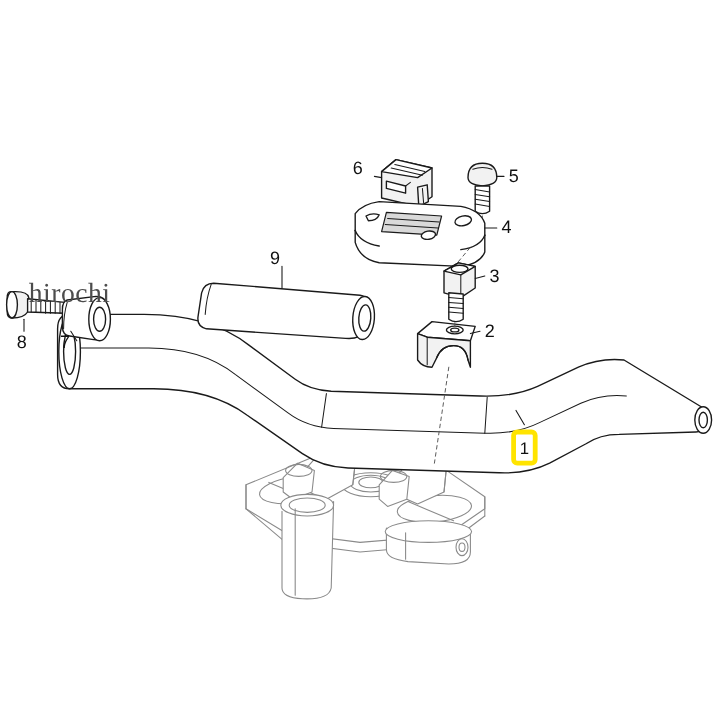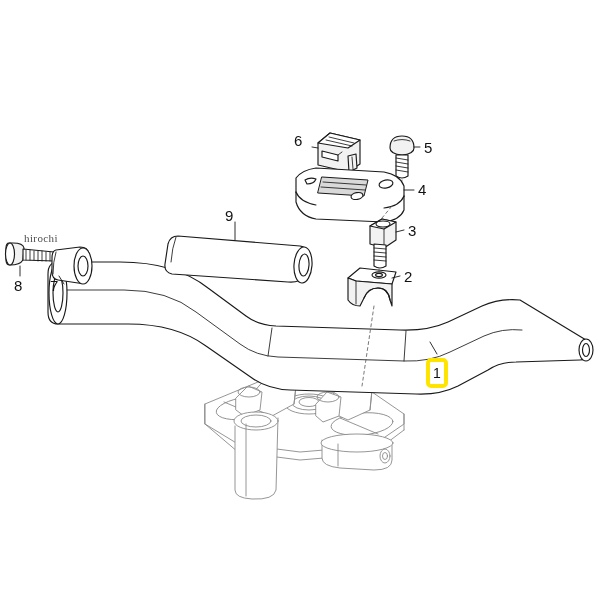--- a/index.html
+++ b/index.html
@@ -45,21 +45,21 @@
     display: flex;
     align-items: center;
     justify-content: center;
     font-family: "Liberation Sans", sans-serif;
     font-size: 14px;
     color: #111111;
   }
   .watermark {
     position: absolute;
     font-family: "Liberation Serif", serif;
-    font-size: 11px;
+    font-size: 23px;
     color: #4c4c4c;
     letter-spacing: 0.4px;
     user-select: none;
   }
 </style>
 </head>
 <body>
 
 <div id="diagram-root">
 

